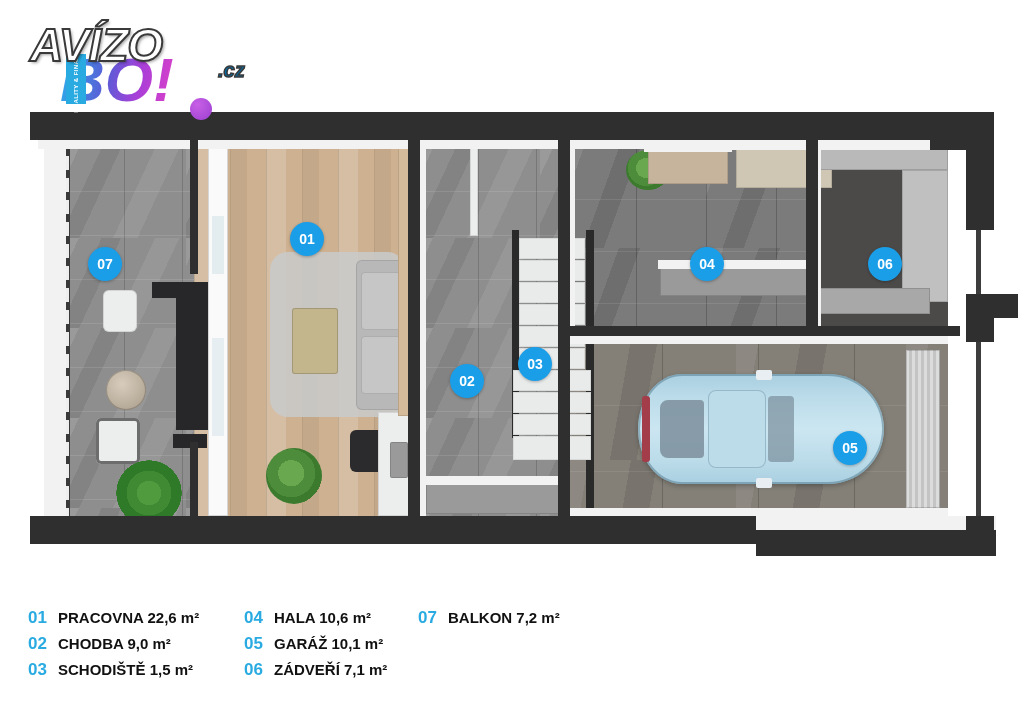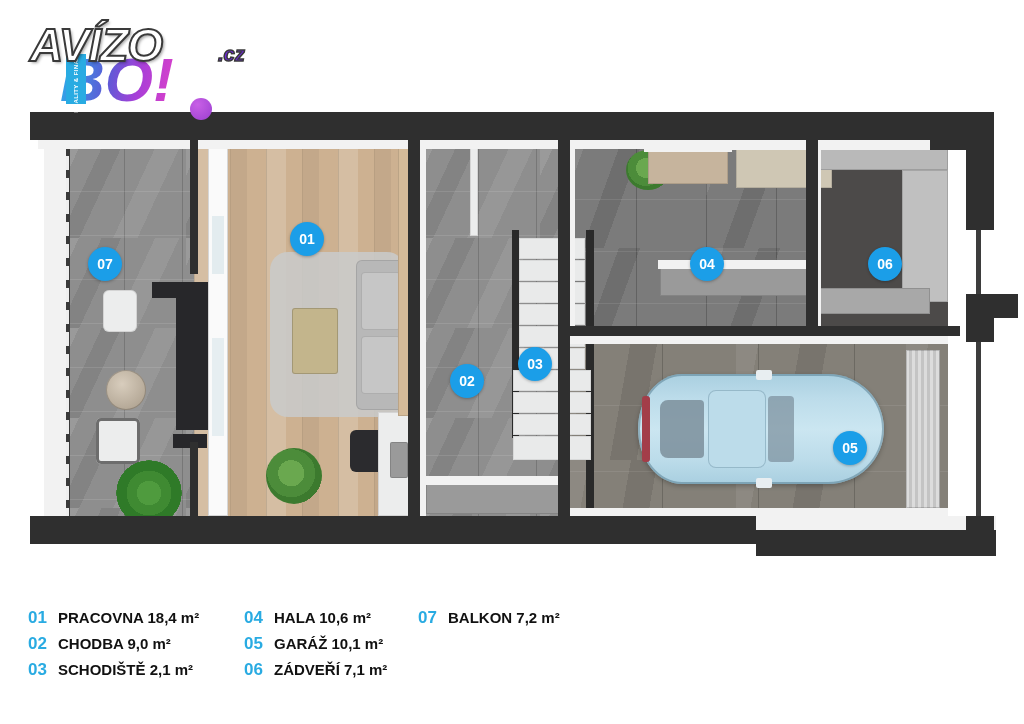--- a/index.html
+++ b/index.html
@@ -15,22 +15,22 @@
   .logo { position: absolute; left: 22px; top: 8px; width: 240px; height: 100px; }
   .logo-avizo {
     position: absolute; left: 8px; top: 10px;
     font-size: 46px; font-weight: bold; font-style: italic;
     letter-spacing: -1px; color: #ffffff;
     -webkit-text-stroke: 2px #3a3a3a;
     text-shadow: 2px 2px 3px rgba(0,0,0,.35);
     z-index: 4;
   }
   .logo-cz {
-    position: absolute; left: 196px; top: 35px;
-    font-size: 20px; font-weight: bold; font-style: italic; color: #6d28d9;
+    position: absolute; left: 196px; top: 51px;
+    font-size: 20px; font-weight: bold; font-style: italic; color: #0369a1;
     -webkit-text-stroke: 1.5px #3a3a3a; z-index: 5;
   }
   .logo-bo {
     position: absolute; left: 38px; top: 36px;
     font-size: 62px; font-weight: bold; font-style: italic;
     background: linear-gradient(100deg,#2bb3ec 0%, #5b5bd6 42%, #a83fd8 68%, #e040c8 100%);
     -webkit-background-clip: text; background-clip: text; color: transparent;
     z-index: 2;
   }
   .logo-dot {
@@ -314,29 +314,29 @@
     <div class="badge" style="left:660px; top:135px;">04</div>
     <div class="badge" style="left:803px; top:319px;">05</div>
     <div class="badge" style="left:838px; top:135px;">06</div>
     <div class="badge" style="left:58px; top:135px;">07</div>
   </div>
 
   <div class="legend">
     <div class="legend-col" style="left:0px;">
       <div class="legend-row">
         <span class="legend-num">01</span>
-        <span class="legend-label">PRACOVNA 18,4 m²</span>
+        <span class="legend-label">PRACOVNA 22,6 m²</span>
       </div>
       <div class="legend-row">
         <span class="legend-num">02</span>
         <span class="legend-label">CHODBA 9,0 m²</span>
       </div>
       <div class="legend-row">
         <span class="legend-num">03</span>
-        <span class="legend-label">SCHODIŠTĚ 2,1 m²</span>
+        <span class="legend-label">SCHODIŠTĚ 1,5 m²</span>
       </div>
     </div>
 
     <div class="legend-col" style="left:216px;">
       <div class="legend-row">
         <span class="legend-num">04</span>
         <span class="legend-label">HALA 10,6 m²</span>
       </div>
       <div class="legend-row">
         <span class="legend-num">05</span>

